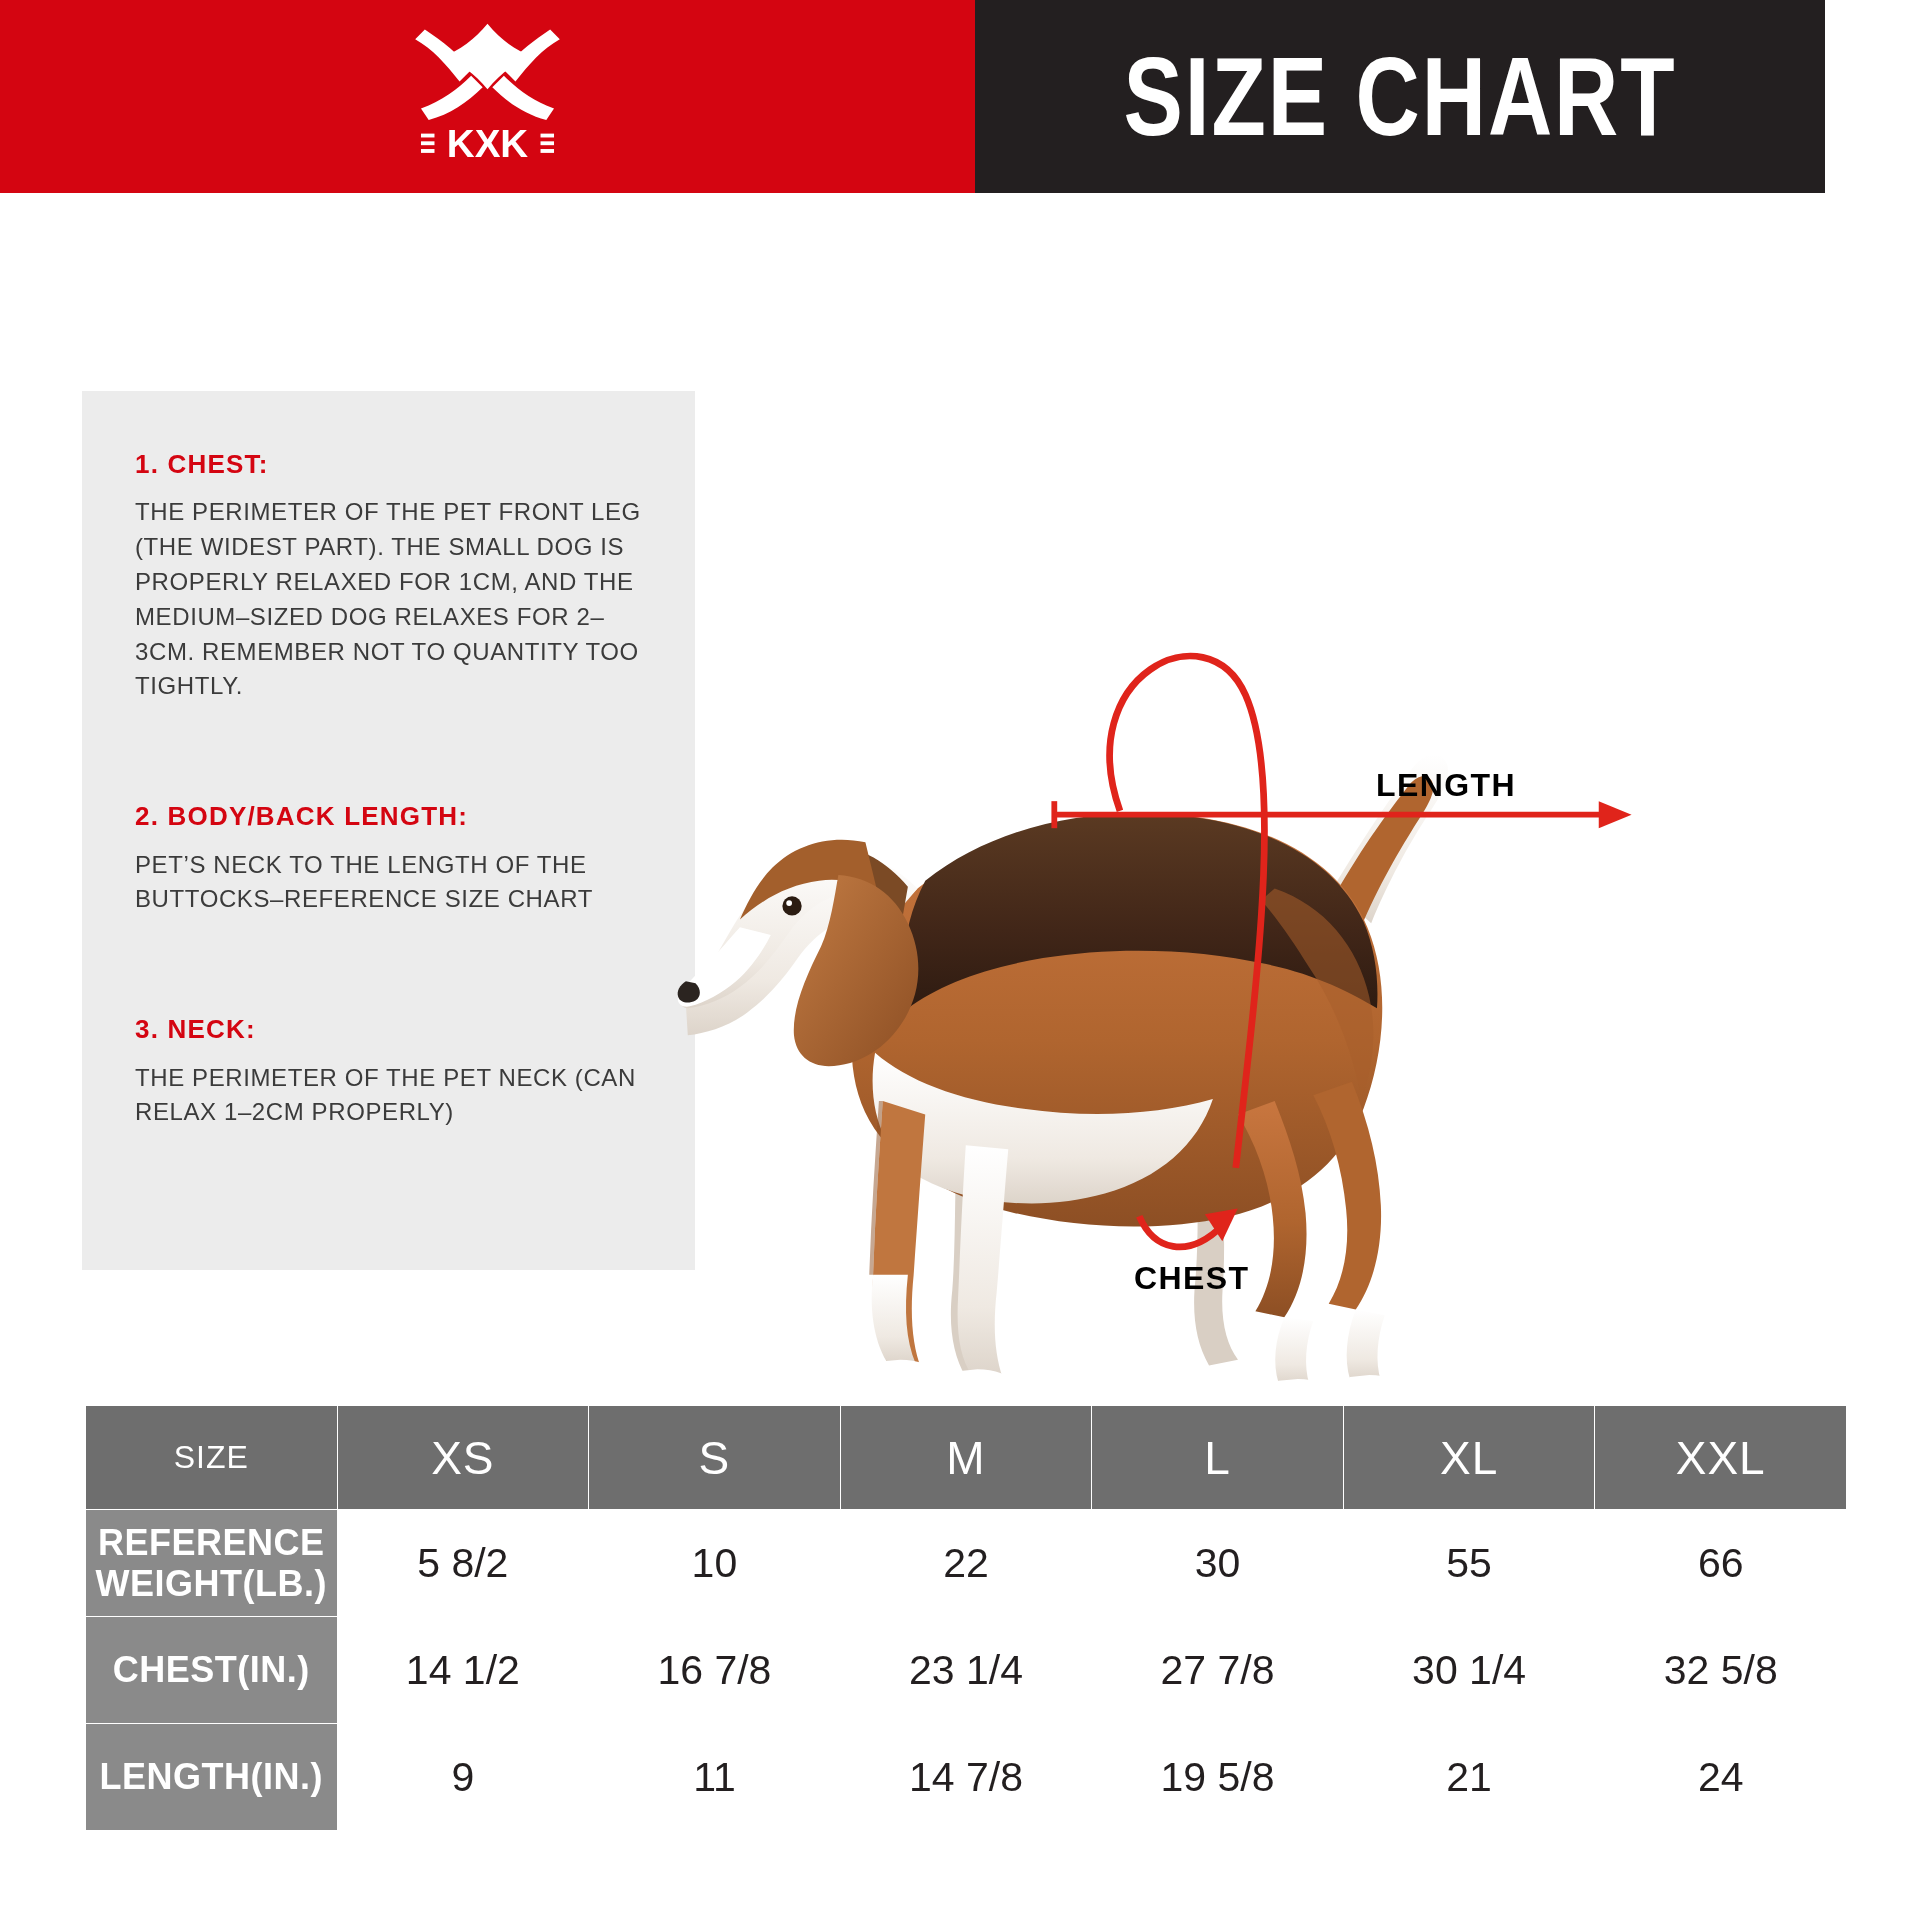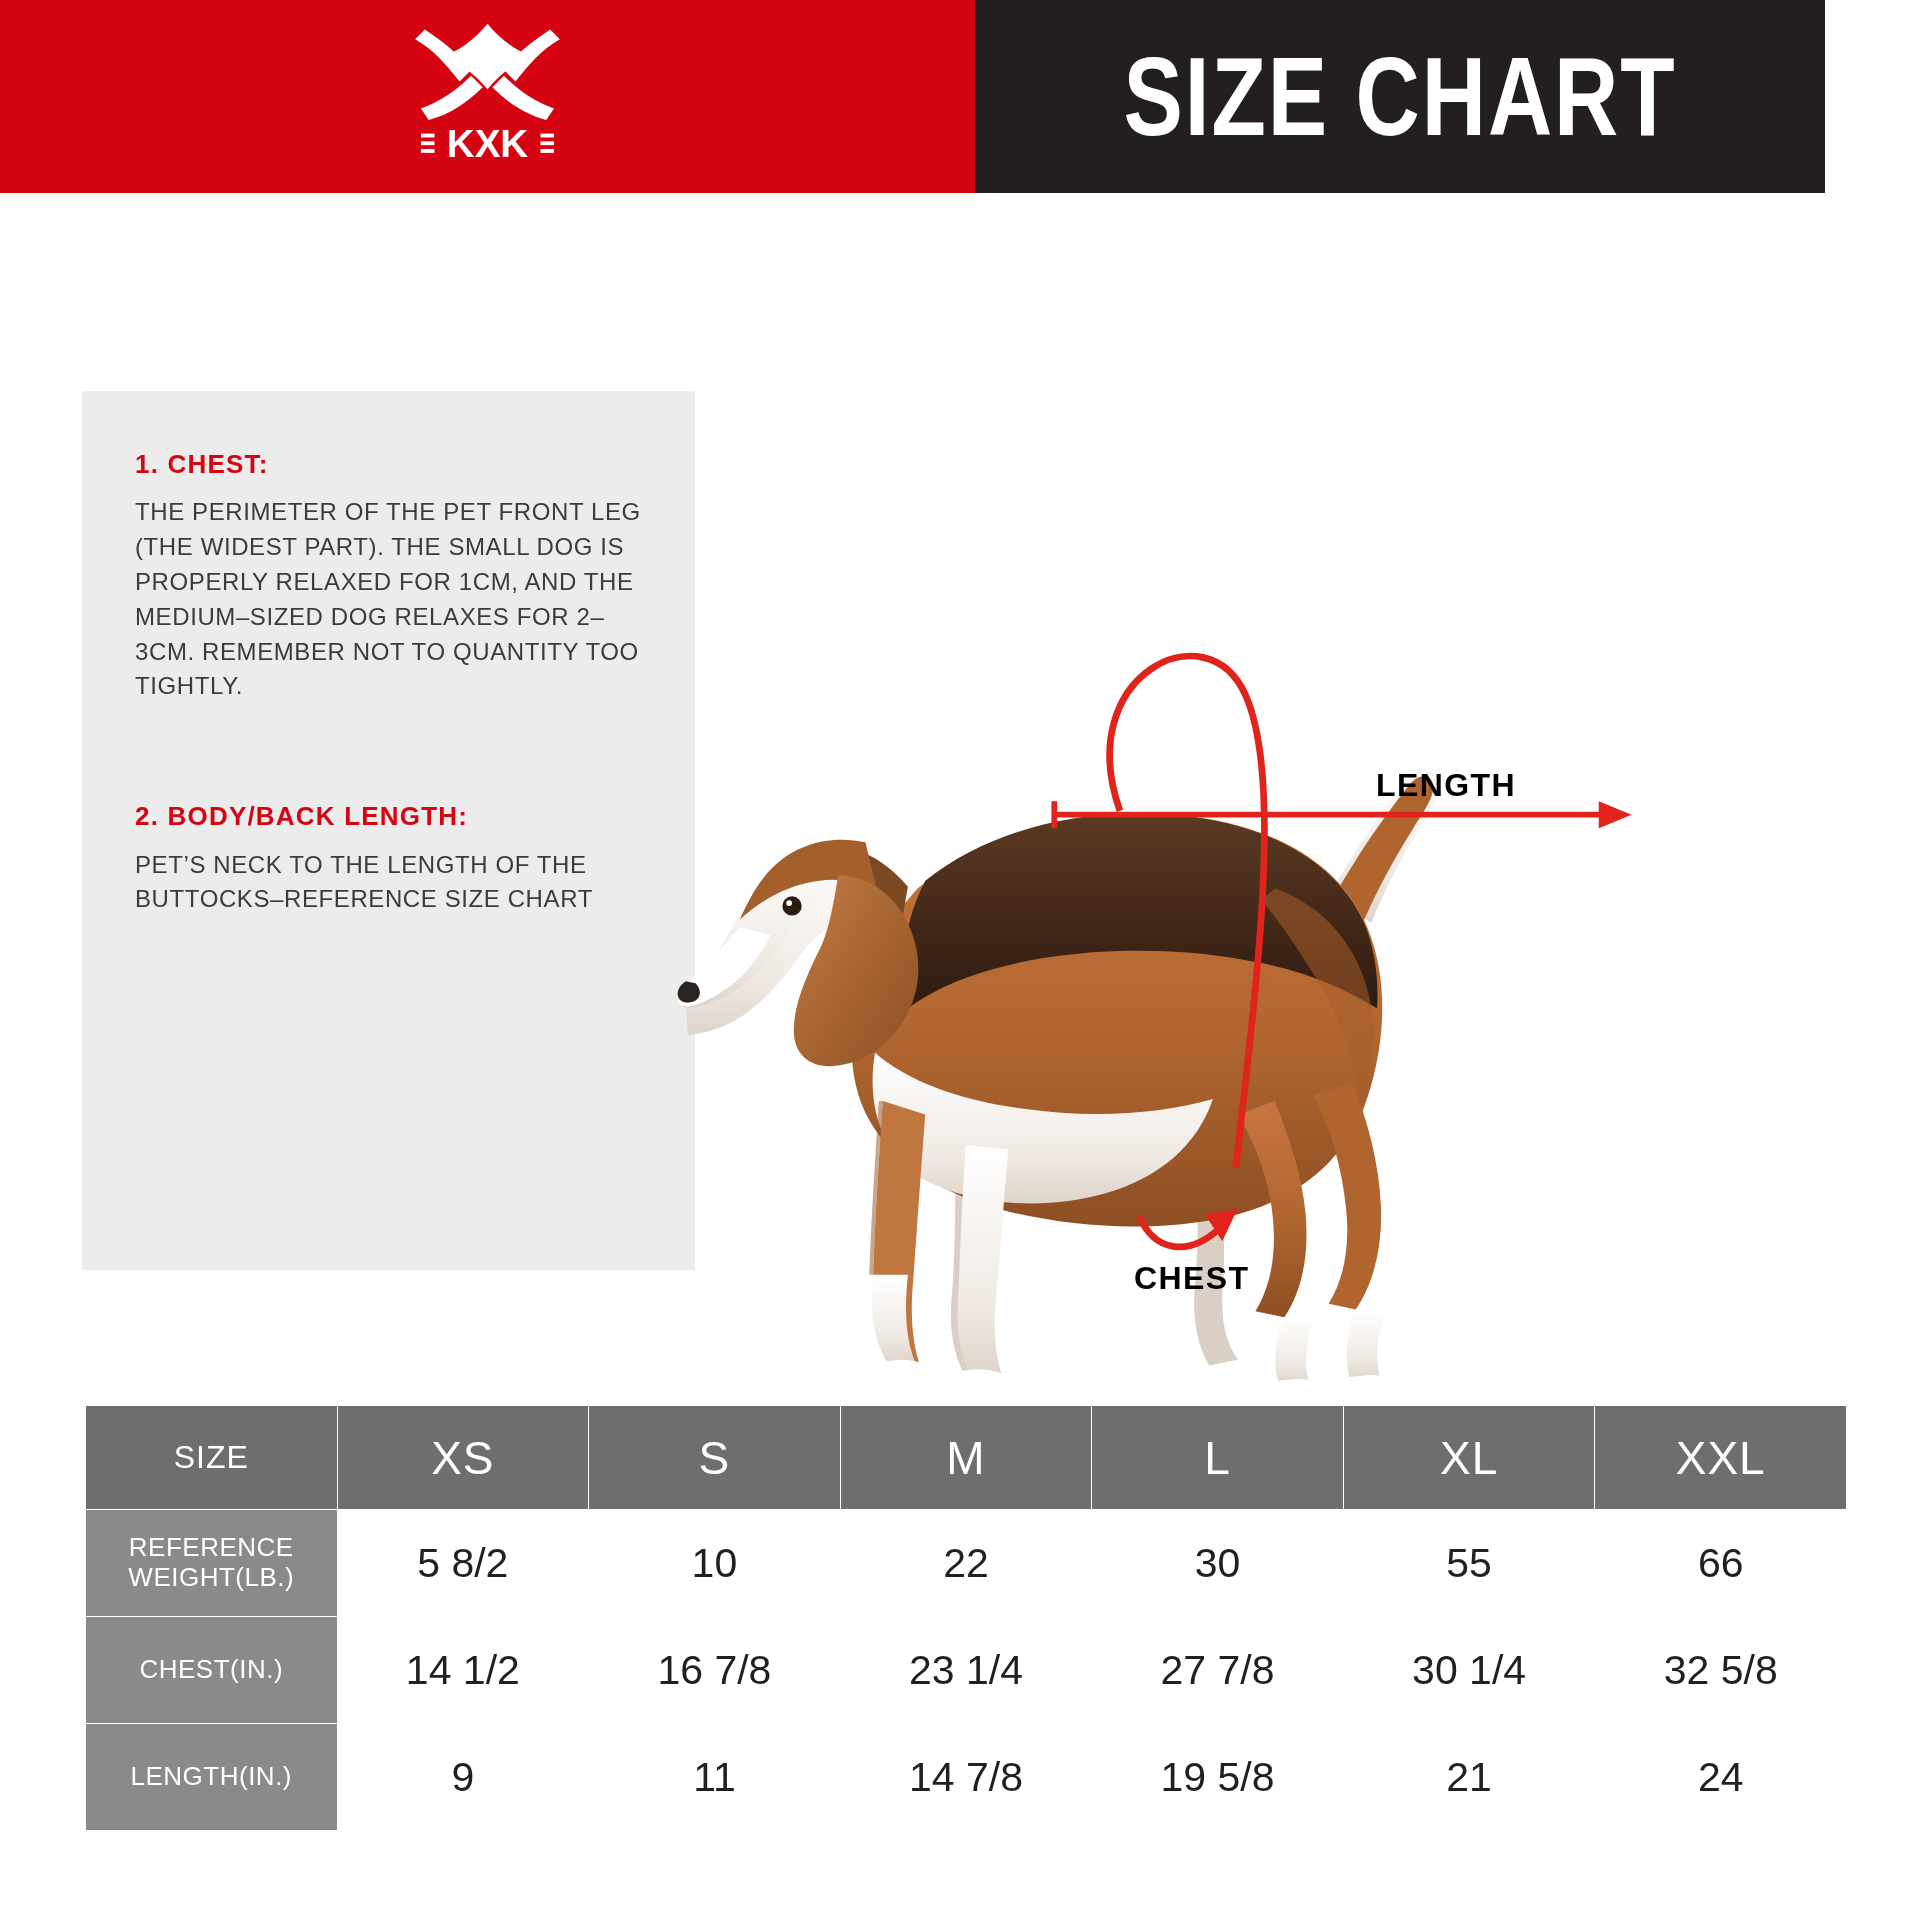--- a/index.html
+++ b/index.html
@@ -135,25 +135,26 @@
     height: 101px;
     letter-spacing: 1px;
   }
   .head-row th.first-col {
     font-size: 32px;
     margin-left: 22px;
   }
   .row-label {
     background: #8a8a8a;
     color: #ffffff;
-    font-size: 26px;
+    font-size: 36px;
     letter-spacing: 0.5px;
     line-height: 1.15;
     width: 280px;
     padding: 5.8px 3.9px;
+    font-weight: bold;
   }
   .cell {
     background: #ffffff;
     color: #231f20;
     font-size: 41px;
     height: 104px;
     border: 1.9px solid #9a9a9a;
   }
   table.size-chart tr td.row-label { border: 1.9px solid #ffffff; }
 </style>
@@ -191,20 +192,24 @@
 <div class="content">
 
   <div class="info-panel">
     <div class="info-block-1">
       <div class="info-h">1. CHEST:</div>
       <p class="info-p">THE PERIMETER OF THE PET FRONT LEG (THE WIDEST PART). THE SMALL DOG IS PROPERLY RELAXED FOR 1CM, AND THE MEDIUM–SIZED DOG RELAXES FOR 2–3CM. REMEMBER NOT TO QUANTITY TOO TIGHTLY.</p>
     </div>
     <div class="info-block-2">
       <div class="info-h">2. BODY/BACK LENGTH:</div>
       <p class="info-p">PET’S NECK TO THE LENGTH OF THE BUTTOCKS–REFERENCE SIZE CHART</p>
+    </div>
+    <div class="info-block-3">
+      <div class="info-h">3. NECK:</div>
+      <p class="info-p">THE PERIMETER OF THE PET NECK (CAN RELAX 1–2CM PROPERLY)</p>
     </div>
   </div>
 
   <div class="dog-wrap">
     <svg viewBox="0 0 1250 950" width="1207" height="917" aria-hidden="true">
       <defs>
         <linearGradient id="bodyTan" x1="0" y1="0" x2="0" y2="1">
           <stop offset="0%" stop-color="#c8763f"></stop>
           <stop offset="55%" stop-color="#b0652f"></stop>
           <stop offset="100%" stop-color="#8d4f24"></stop>

